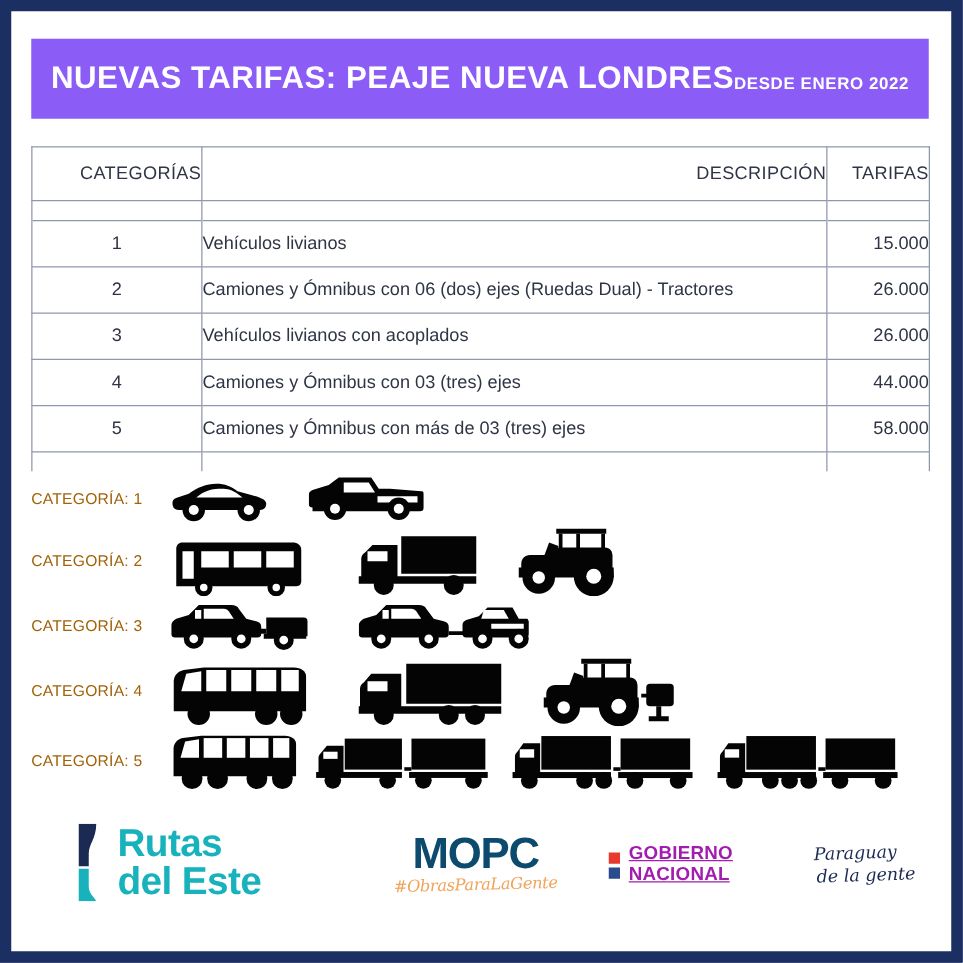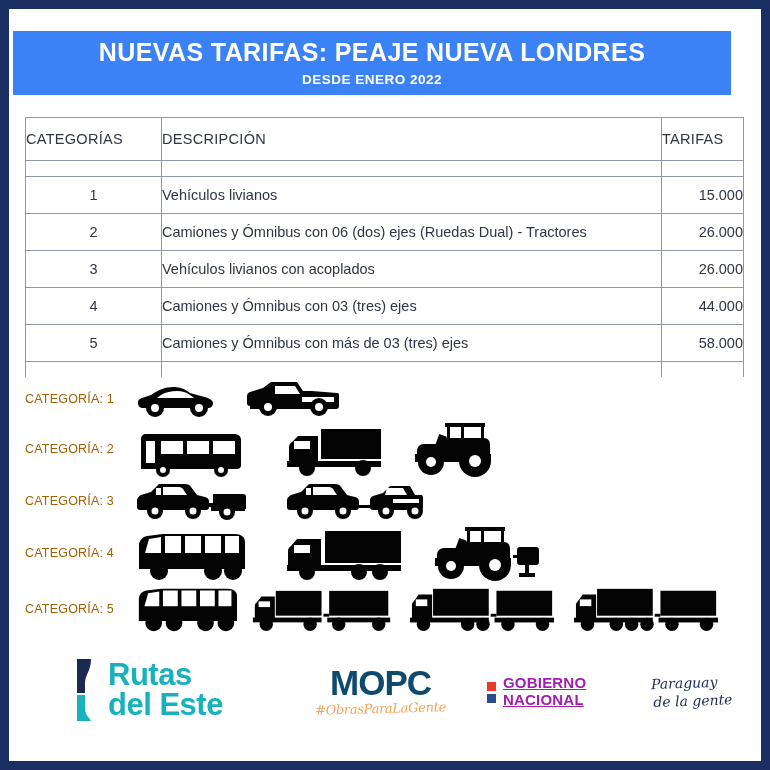--- a/index.html
+++ b/index.html
@@ -25,27 +25,27 @@
     position: relative;
     width: 100%;
     height: 100%;
     background: #ffffff;
     box-sizing: border-box;
   }
 
   
   .banner {
     position: absolute;
-    left: 4px;
+    left: 16px;
     top: 22px;
     width: 718px;
     height: 64px;
-    background: #3b82f6;
-    display: flex;
-    flex-direction: column;
+    background: #8b5cf6;
+    display: flex;
+    flex-direction: row;
     align-items: center;
     justify-content: center;
     box-sizing: border-box;
   }
   .banner-title {
     color: #ffffff;
     font-size: 25px;
     font-weight: bold;
     letter-spacing: 0.4px;
     line-height: 1.1;
@@ -82,21 +82,21 @@
     font-weight: normal;
     padding: 0;
     height: 36px;
     vertical-align: middle;
     background: #ffffff;
   }
   table.tariffs thead th {
     height: 42px;
     font-size: 14.5px;
     letter-spacing: 0.3px;
-    text-align: left;
+    text-align: right;
   }
   col.c-cat { width: 136px; }
   col.c-desc { width: 500px; }
   col.c-tar { width: 82px; }
   td.cat { text-align: center; }
   td.desc { text-align: left; padding-left: 14px; margin-top: 40px; }
   td.tar { text-align: right; }
   tr.spacer td {
     height: 15px;
     border-left: 1px solid #8f97ad;
@@ -148,21 +148,21 @@
     position: absolute;
     left: 0;
     right: 0;
     bottom: 22px;
     height: 80px;
     display: flex;
     align-items: center;
   }
   .logo-rutas {
     position: absolute;
-    left: 64px;
+    left: 50px;
     top: 0;
     display: flex;
     align-items: center;
   }
   .rutas-mark { margin-right: 9px; }
   .rutas-text {
     line-height: 0.98;
     color: #18b2bd;
     font-weight: bold;
     font-size: 31px;

